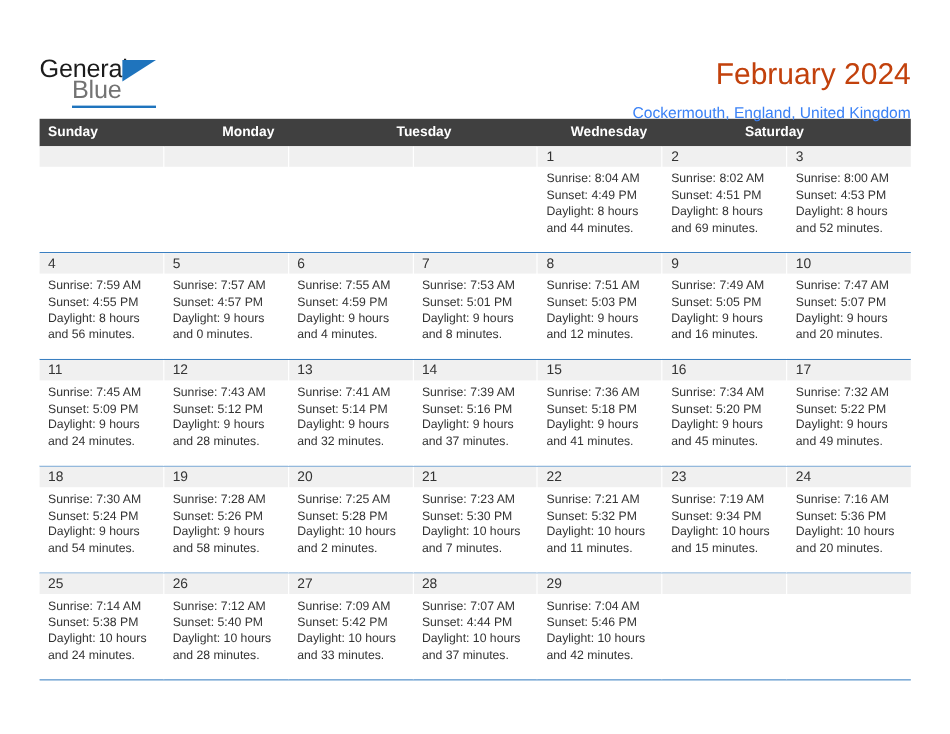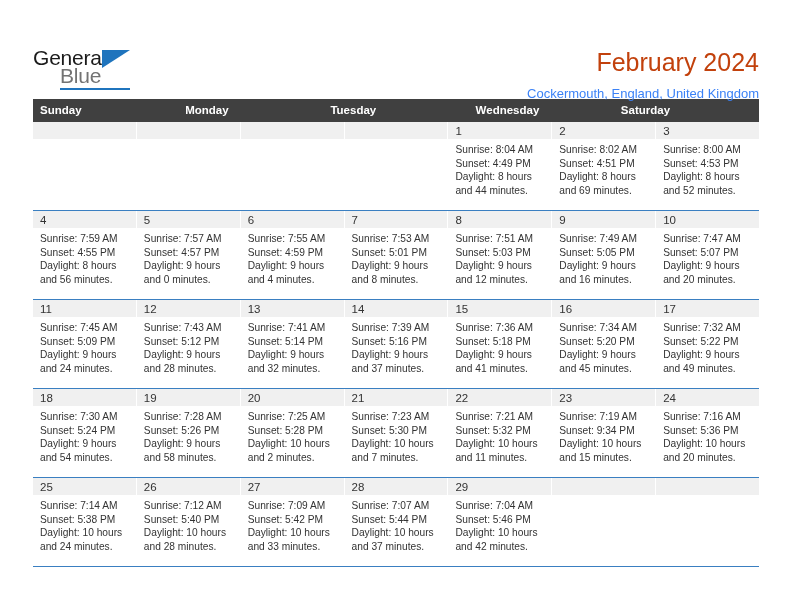--- a/index.html
+++ b/index.html
@@ -433,21 +433,21 @@
               <div>Sunrise: 7:09 AM</div>
               <div>Sunset: 5:42 PM</div>
               <div>Daylight: 10 hours</div>
               <div>and 33 minutes.</div>
             </div>
           </div>
           <div class="day">
             <div class="day-num-band">28</div>
             <div class="day-info">
               <div>Sunrise: 7:07 AM</div>
-              <div>Sunset: 5:44 PM</div>
+              <div>Sunset: 4:44 PM</div>
               <div>Daylight: 10 hours</div>
               <div>and 37 minutes.</div>
             </div>
           </div>
           <div class="day">
             <div class="day-num-band">29</div>
             <div class="day-info">
               <div>Sunrise: 7:04 AM</div>
               <div>Sunset: 5:46 PM</div>
               <div>Daylight: 10 hours</div>

